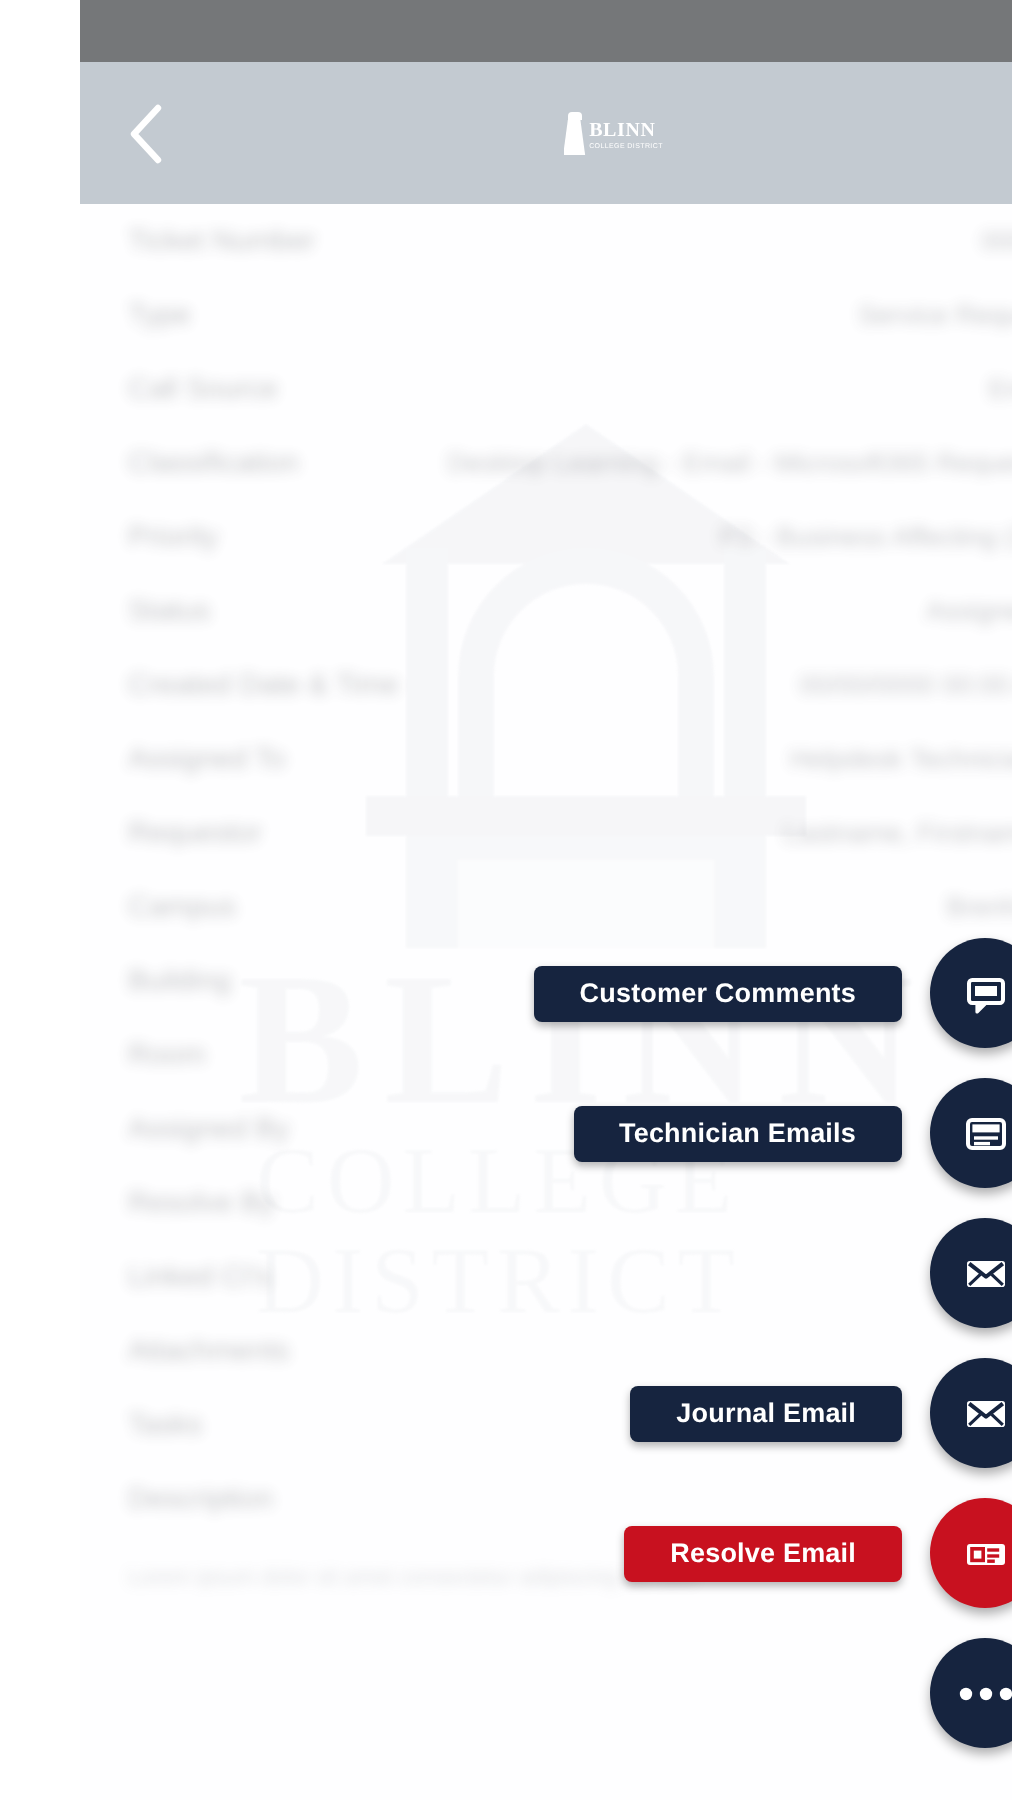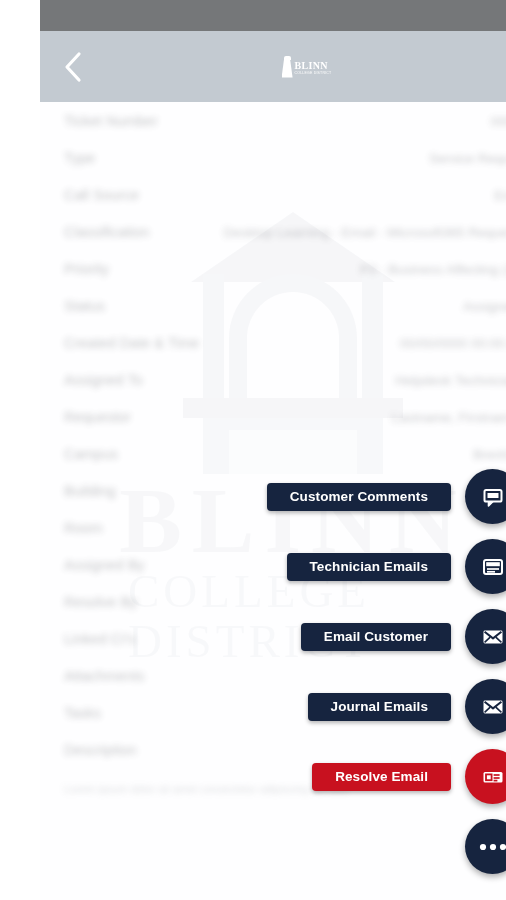--- a/index.html
+++ b/index.html
@@ -427,34 +427,33 @@
             <svg width="26" height="26" viewBox="0 0 26 26">
               <rect x="4" y="6" width="18" height="14" rx="2" stroke="#ffffff" fill="none" stroke-width="2"></rect>
               <rect x="6.2" y="8.2" width="13.6" height="4" fill="#ffffff"></rect>
               <line x1="7" y1="15" x2="19" y2="15" stroke="#ffffff" stroke-width="1.7"></line>
               <line x1="7" y1="17.8" x2="15" y2="17.8" stroke="#ffffff" stroke-width="1.7"></line>
             </svg>
           </span>
         </div>
       </div>
       <div class="fab-row">
-        <div class="fab-label">Email Customer</div>
         <div class="fab-circle">
           <span>
             <svg width="26" height="26" viewBox="0 0 26 26">
               <rect x="3.5" y="6.5" width="19" height="13" rx="1.4" fill="#ffffff"></rect>
               <polyline points="4.6,7.8 13,14.4 21.4,7.8" fill="none" stroke="#16243f" stroke-width="2" stroke-linejoin="round"></polyline>
               <polyline points="4.6,18.4 10.2,13.2" fill="none" stroke="#16243f" stroke-width="1.6"></polyline>
               <polyline points="21.4,18.4 15.8,13.2" fill="none" stroke="#16243f" stroke-width="1.6"></polyline>
             </svg>
           </span>
         </div>
       </div>
       <div class="fab-row">
-        <div class="fab-label">Journal Emails</div>
+        <div class="fab-label">Journal Email</div>
         <div class="fab-circle">
           <span>
             <svg width="26" height="26" viewBox="0 0 26 26">
               <rect x="3.5" y="6.5" width="19" height="13" rx="1.4" fill="#ffffff"></rect>
               <polyline points="4.6,7.8 13,14.4 21.4,7.8" fill="none" stroke="#16243f" stroke-width="2" stroke-linejoin="round"></polyline>
               <polyline points="4.6,18.4 10.2,13.2" fill="none" stroke="#16243f" stroke-width="1.6"></polyline>
               <polyline points="21.4,18.4 15.8,13.2" fill="none" stroke="#16243f" stroke-width="1.6"></polyline>
             </svg>
           </span>
         </div>

